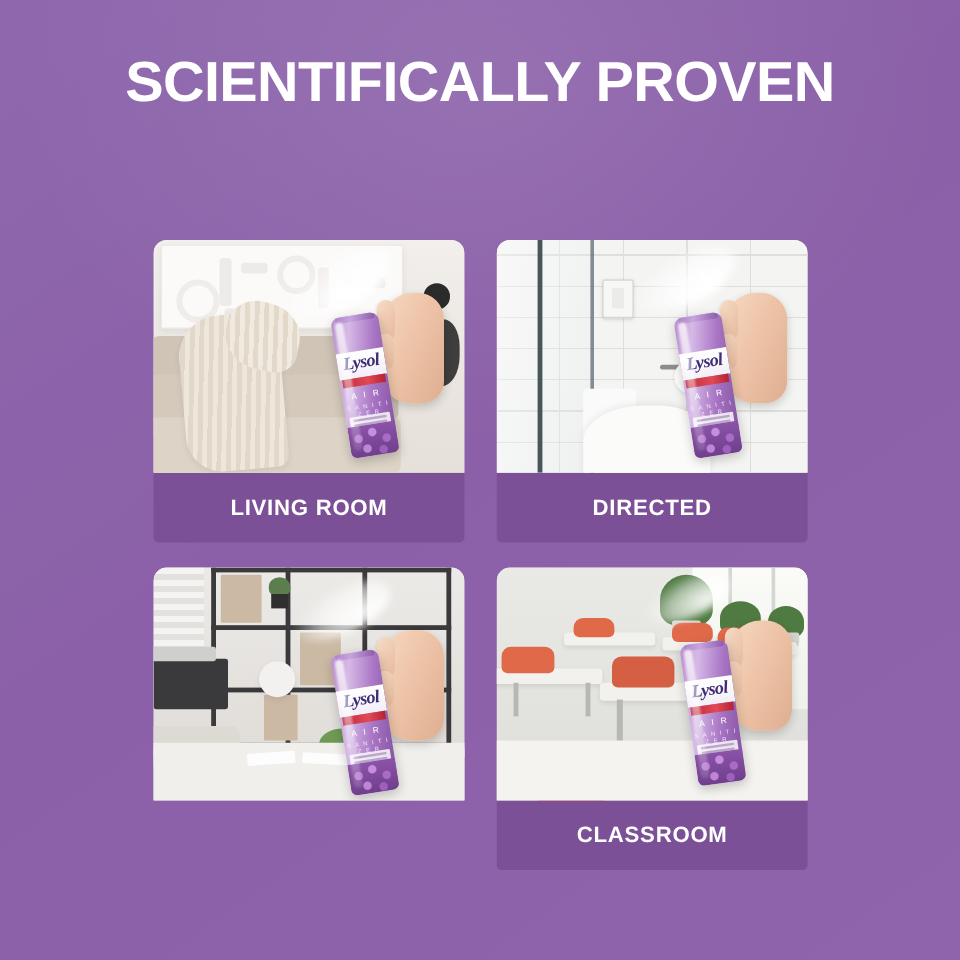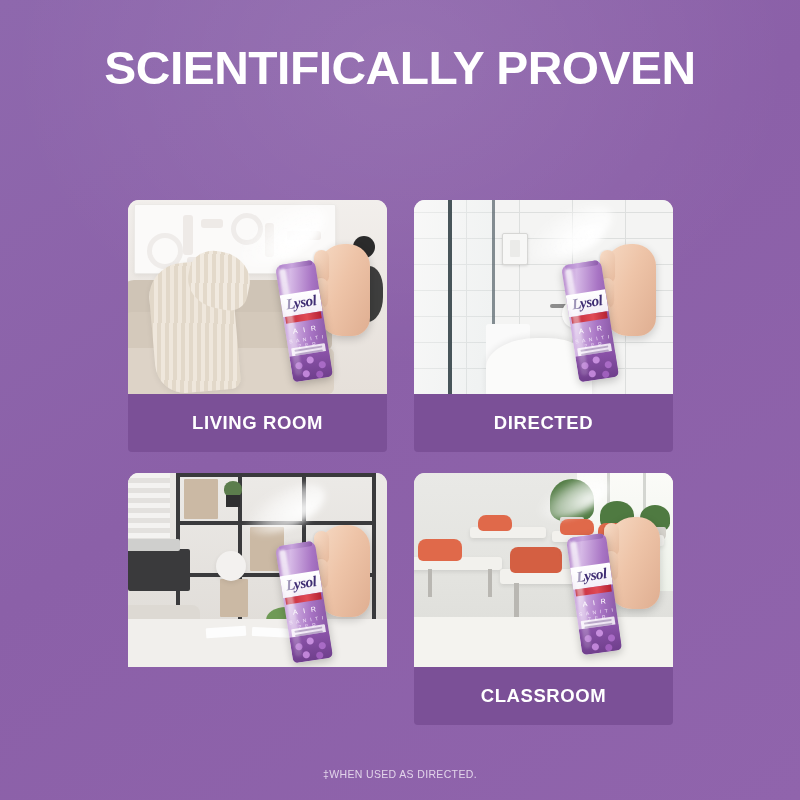--- a/index.html
+++ b/index.html
@@ -394,15 +394,14 @@
           </div>
         </div>
         <div class="label">
           <span>CLASSROOM</span>
         </div>
       </div>
 
     </div>
   </div>
 
-  <div class="footnote">‡WHEN USED AS DIRECTED.</div>
 
 </div>
 
 </body></html>

